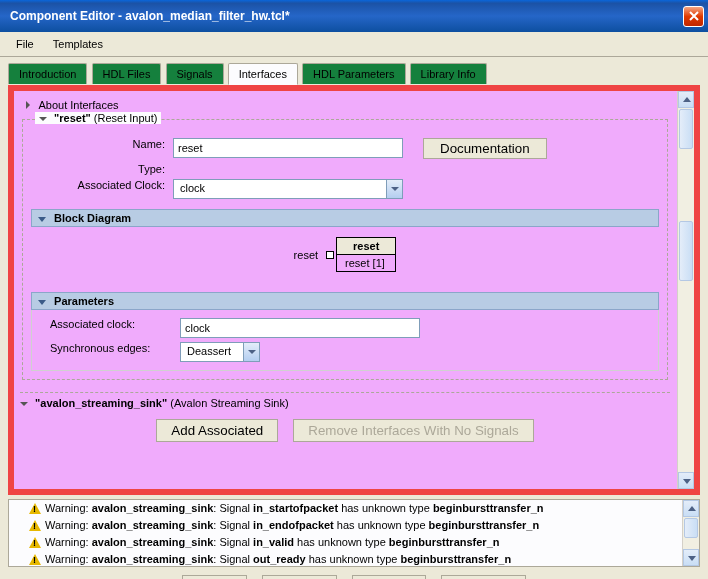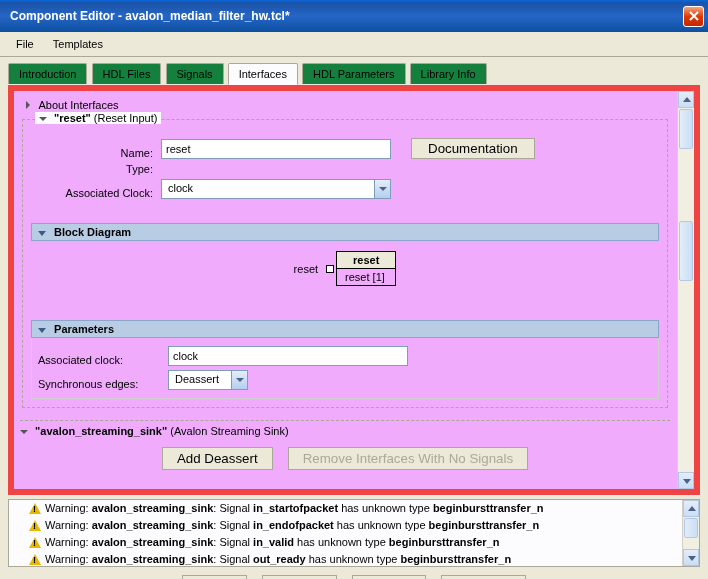--- a/index.html
+++ b/index.html
@@ -12,27 +12,27 @@
 .tabstrip { padding: 6px 8px 0; background: #ece9d8; }
 .tab { display: inline-block; padding: 4px 10px; border: 1px solid #aca899; border-bottom: none; background: #15803d; margin-right: 1px; cursor: pointer; border-radius: 2px 2px 0 0; font-size: 11px; }
 .tab.active { background: #fcfcfe; border-bottom: 1px solid #fcfcfe; position: relative; z-index: 2; }
 .tabcontent { margin: 0 8px; background: #f0abfc; border: 6px solid #ef4444; height: 410px; position: relative; overflow: hidden; }
 .scrollpane { position: absolute; top:0; left:0; right:18px; bottom:0; overflow:hidden; padding: 4px 6px 6px 6px; }
 .expander-row { padding: 4px 6px; font-size:11px; }
 .expander-arrow { display:inline-block; width:0; height:0; border-left:4px solid #555; border-top:4px solid transparent; border-bottom:4px solid transparent; margin-right:6px; cursor:pointer; }
 .group { border:1px dashed #aca899; margin:4px 2px; position:relative; padding:14px 8px 8px; }
 .group-legend { position:absolute; top:-8px; left:12px; background:#fcfcfe; padding:0 4px; font-size:11px; }
 .legend-collapse { display:inline-block; width:0; height:0; border-top:4px solid #555; border-left:4px solid transparent; border-right:4px solid transparent; margin-right:4px; cursor:pointer; vertical-align:middle; }
-.form-row { display:flex; align-items:flex-end; margin:4px 0; }
+.form-row { display:flex; align-items:flex-start; margin:4px 12px; }
 .form-row .label { width:130px; text-align:right; padding-right:8px; }
 .text-input { border:1px solid #7f9db9; padding:2px 4px; height:20px; font-size:11px; background:#fff; }
 .select-arrow { display:inline-block; width:16px; height:18px; background:linear-gradient(to bottom,#e4edf9,#b4cef0); border-left:1px solid #7f9db9; position:relative; }
 .select-arrow::after { content:""; position:absolute; top:7px; left:4px; border-top:4px solid #4d6185; border-left:4px solid transparent; border-right:4px solid transparent; }
 .doc-btn { margin-left:20px; padding:2px 16px; border:1px solid #aca899; background:#ece9d8; cursor:pointer; }
-.section-bar { background:#b8cce4; border:1px solid #8ba6c9; padding:2px 6px; font-weight:bold; margin-top:24px; }
+.section-bar { background:#b8cce4; border:1px solid #8ba6c9; padding:2px 6px; font-weight:bold; margin-top:10px; }
 .section-bar .collapse-tri { display:inline-block; width:0; height:0; border-top:5px solid #3b5b88; border-left:4px solid transparent; border-right:4px solid transparent; margin-right:5px; vertical-align:middle; cursor:pointer; }
 .diagram-area { text-align:center; padding:10px 0; }
 .diagram-box { display:inline-block; border:1px solid #000; }
 .diagram-box .header { background:#ece9d8; border-bottom:1px solid #000; padding:2px 16px; font-weight:bold; }
 .diagram-box .port { padding:2px 8px; text-align:left; }
 .diagram-label { display:inline-block; margin-right:6px; vertical-align:middle; font-size:11px; }
 .port-shape { display:inline-block; width:8px; height:8px; border:1px solid #000; background:#fff; margin:0 2px; vertical-align:middle; }
 .params-body { border:1px solid #d0d0d0; border-top:none; padding:4px 6px; }
 .next-section { margin-top:12px; border-top:1px dashed #aca899; padding-top:4px; }
 .btnrow { text-align:center; padding:10px 0; }
@@ -143,21 +143,21 @@
       </div>
     </div>
 
     <div class="next-section">
       <span class="legend-collapse"></span>
       <b>"avalon_streaming_sink"</b>
       <span>(Avalon Streaming Sink)</span>
     </div>
 
     <div class="btnrow">
-      <button class="std-btn">Add Deassert</button>
+      <button class="std-btn">Add Associated</button>
       <button class="std-btn" disabled="">Remove Interfaces With No Signals</button>
     </div>
   </div>
   <div class="vscroll">
     <div class="sb-btn up"></div>
     <div class="thumb" style="top:18px;height:40px"></div>
     <div class="thumb" style="top:130px;height:60px"></div>
     <div class="sb-btn down"></div>
   </div>
 </div>

